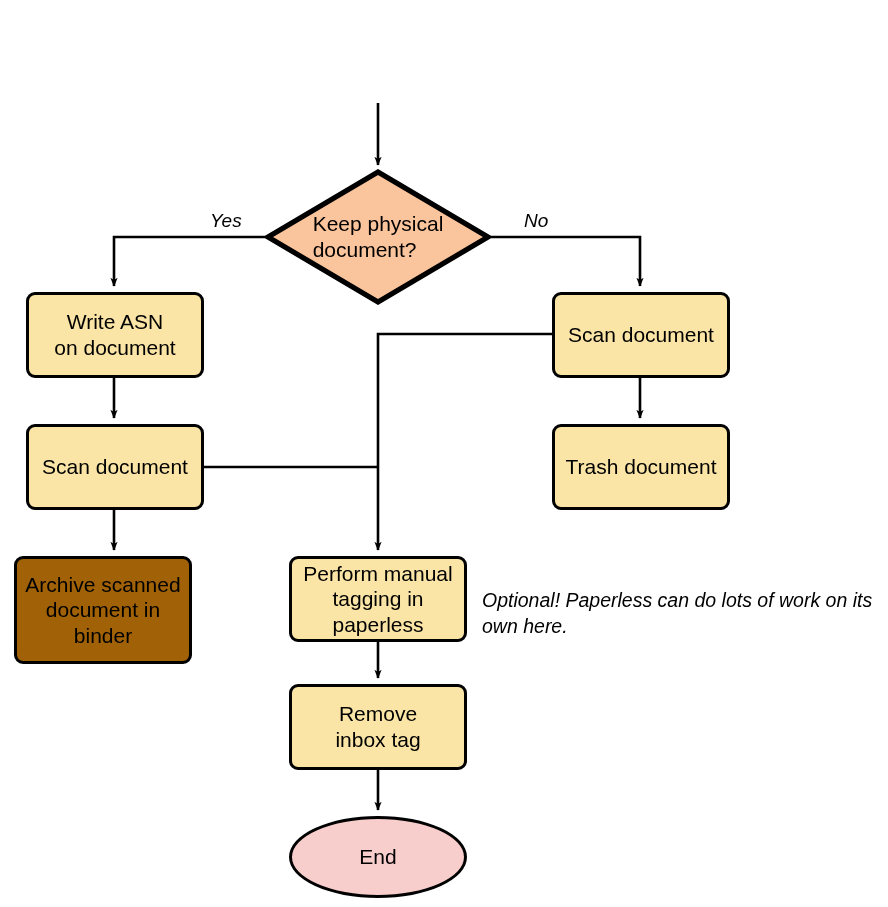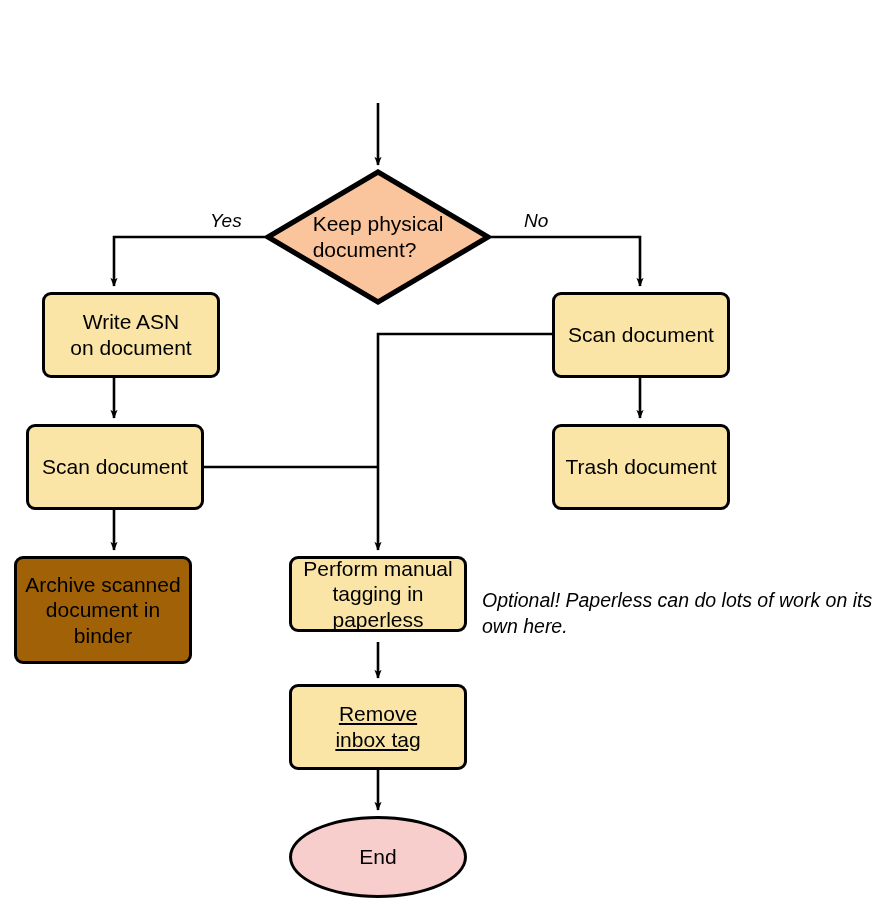--- a/index.html
+++ b/index.html
@@ -145,21 +145,21 @@
     <svg class="node-decision-shape" viewBox="0 0 226 136" preserveAspectRatio="none">
       <polygon points="113,3 223,68 113,133 3,68" fill="#fac49c" stroke="#000000" stroke-width="5.2" stroke-linejoin="miter"></polygon>
     </svg>
     <div class="node-decision-label">Keep physical
 document?</div>
   </div>
 
   <div class="edge-label" style="left:210px; top:210px;">Yes</div>
   <div class="edge-label" style="left:524px; top:210px;">No</div>
 
-  <div class="node node-process" style="left:26px; top:292px; width:178px; height:86px; background:#fbe5a6;margin-left:16px;">
+  <div class="node node-process" style="left:26px; top:292px; width:178px; height:86px; background:#fbe5a6;">
     <span>Write ASN
 on document</span>
   </div>
 
   <div class="node node-process" style="left:26px; top:424px; width:178px; height:86px; background:#fbe5a6;">
     <span>Scan document</span>
   </div>
 
   <div class="node node-process" style="left:14px; top:556px; width:178px; height:108px; background:#a16207;">
     <span>Archive scanned
@@ -168,27 +168,27 @@
   </div>
 
   <div class="node node-process" style="left:552px; top:292px; width:178px; height:86px; background:#fbe5a6;">
     <span>Scan document</span>
   </div>
 
   <div class="node node-process" style="left:552px; top:424px; width:178px; height:86px; background:#fbe5a6;">
     <span>Trash document</span>
   </div>
 
-  <div class="node node-process" style="left:289px; top:556px; width:178px; height:76px; background:#fbe5a6;">
+  <div class="node node-process" style="left:289px; top:556px; width:178px; height:86px; background:#fbe5a6;">
     <span>Perform manual
 tagging in
 paperless</span>
   </div>
 
-  <div class="node node-process" style="left:289px; top:684px; width:178px; height:86px; background:#fbe5a6;text-decoration:underline;">
+  <div class="node node-process" style="left:289px; top:684px; width:178px; height:86px; background:#fbe5a6;">
     <span>Remove
 inbox tag</span>
   </div>
 
   <div class="node node-terminal" style="left:289px; top:816px; width:178px; height:82px; background:#f8cecc;">
     <span>End</span>
   </div>
 
   <div class="annotation" style="left:482px; top:587px;">Optional! Paperless can do lots of work on its own here.</div>
 

